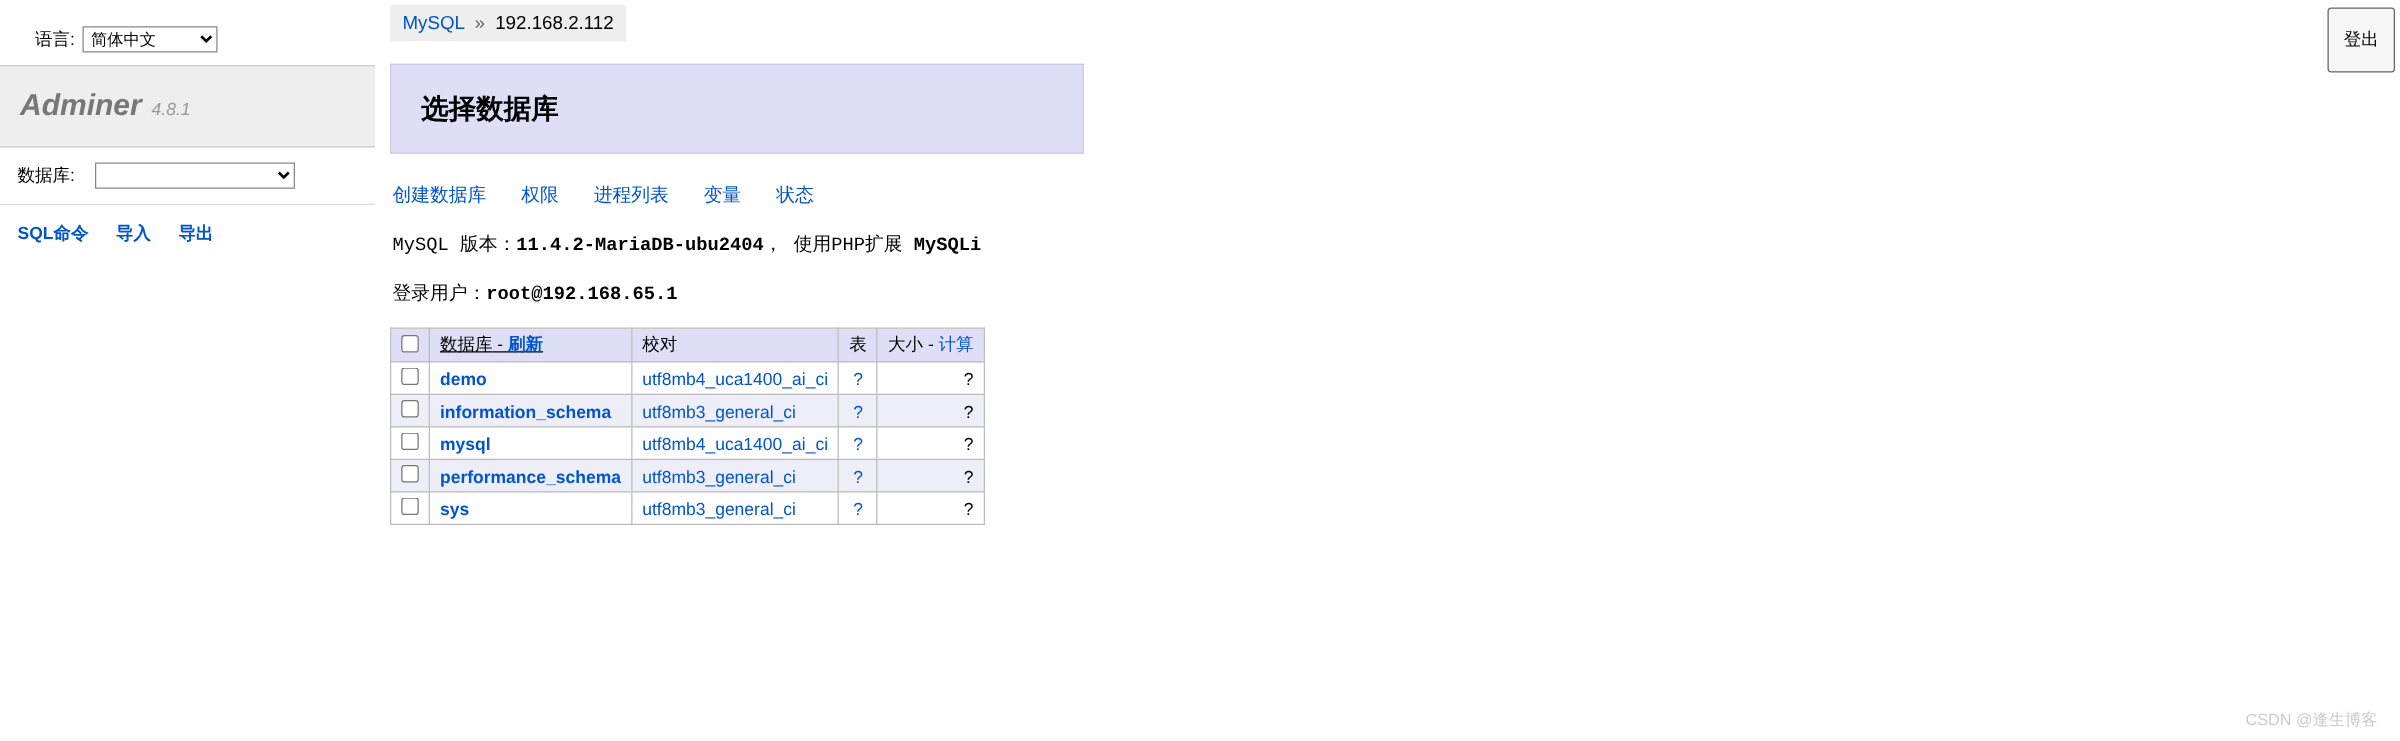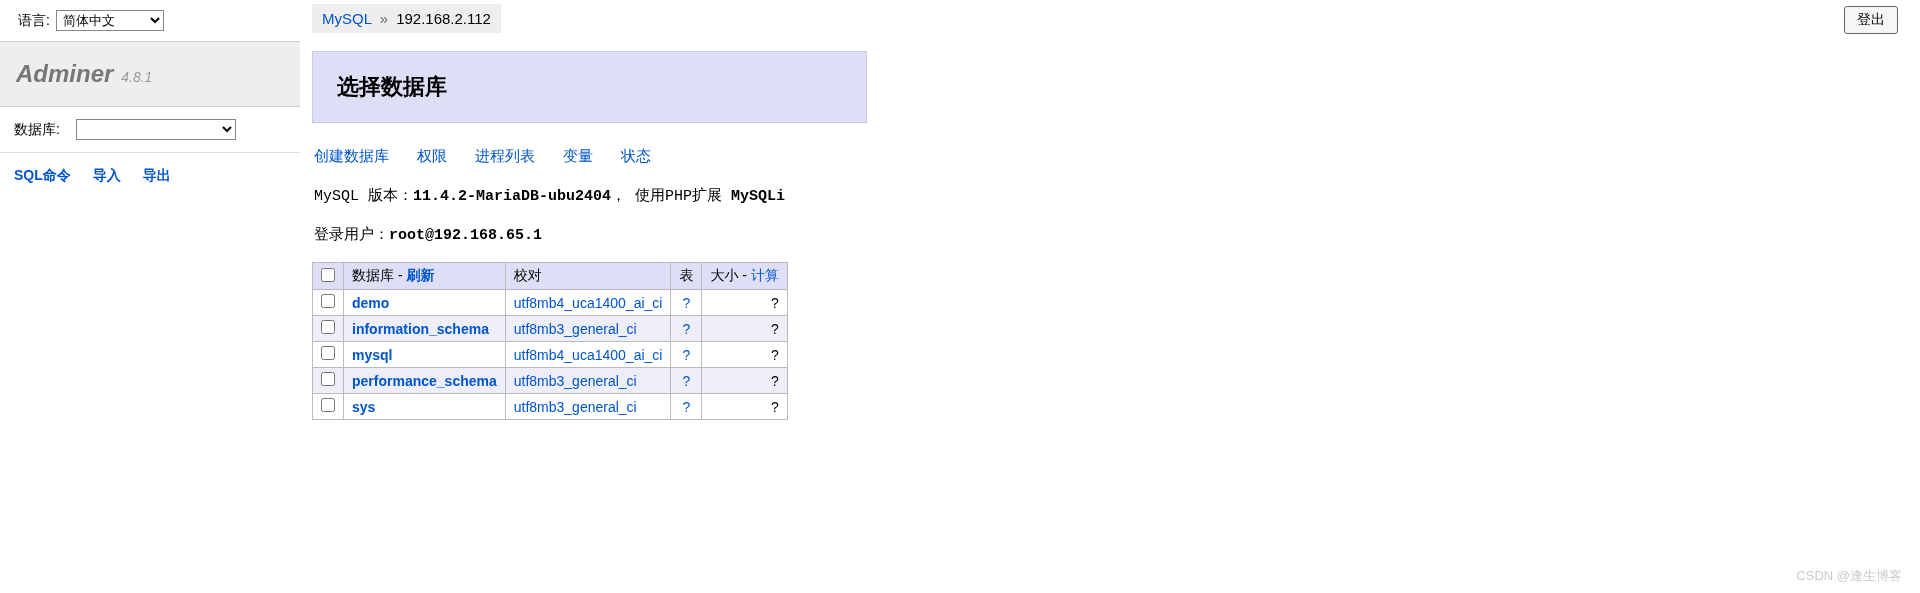--- a/index.html
+++ b/index.html
@@ -16,24 +16,25 @@
     .layout {
       display: flex;
       min-height: 593px;
       position: relative;
     }
     .sidebar {
       width: 300px;
       flex-shrink: 0;
     }
     .lang-row {
-      padding: 10px 18px;
+      padding: 10px 28px;
       display: flex;
       align-items: center;
       gap: 6px;
+      margin-top: 11px;
     }
     .lang-row label {
       font-size: 14px;
     }
     select {
       font-family: inherit;
       font-size: 13px;
       border: 1px solid #888;
       background: #fff;
       padding: 1px 2px;
@@ -139,20 +140,21 @@
       background: #dedff6;
       font-weight: normal;
     }
     .db-table thead th.first-col {
       background: #dedff6;
       width: 26px;
     }
     .db-header-main {
       font-weight: bold;
       text-align: center;
+      text-decoration: underline;
     }
     .db-header-main a {
       font-weight: bold;
     }
     .db-table tbody tr:nth-child(even) td {
       background: #eeeef8;
     }
     .db-table tbody tr:nth-child(odd) td {
       background: #fff;
     }
@@ -186,24 +188,24 @@
       font-size: 14px;
       padding: 4px 14px;
       border: 1px solid #bbb;
       background: #f3f3f3;
       color: #888;
       border-radius: 3px;
     }
     .logout-btn {
       position: absolute;
       top: 6px;
-      right: 22px;
+      right: 4px;
       font-family: inherit;
       font-size: 14px;
-      padding: 4px 12px;
+      padding: 16px 12px;
       border: 1px solid #666;
       background: #f6f6f6;
       border-radius: 3px;
       cursor: pointer;
     }
     .watermark {
       position: absolute;
       bottom: 8px;
       right: 18px;
       color: #ccc;

